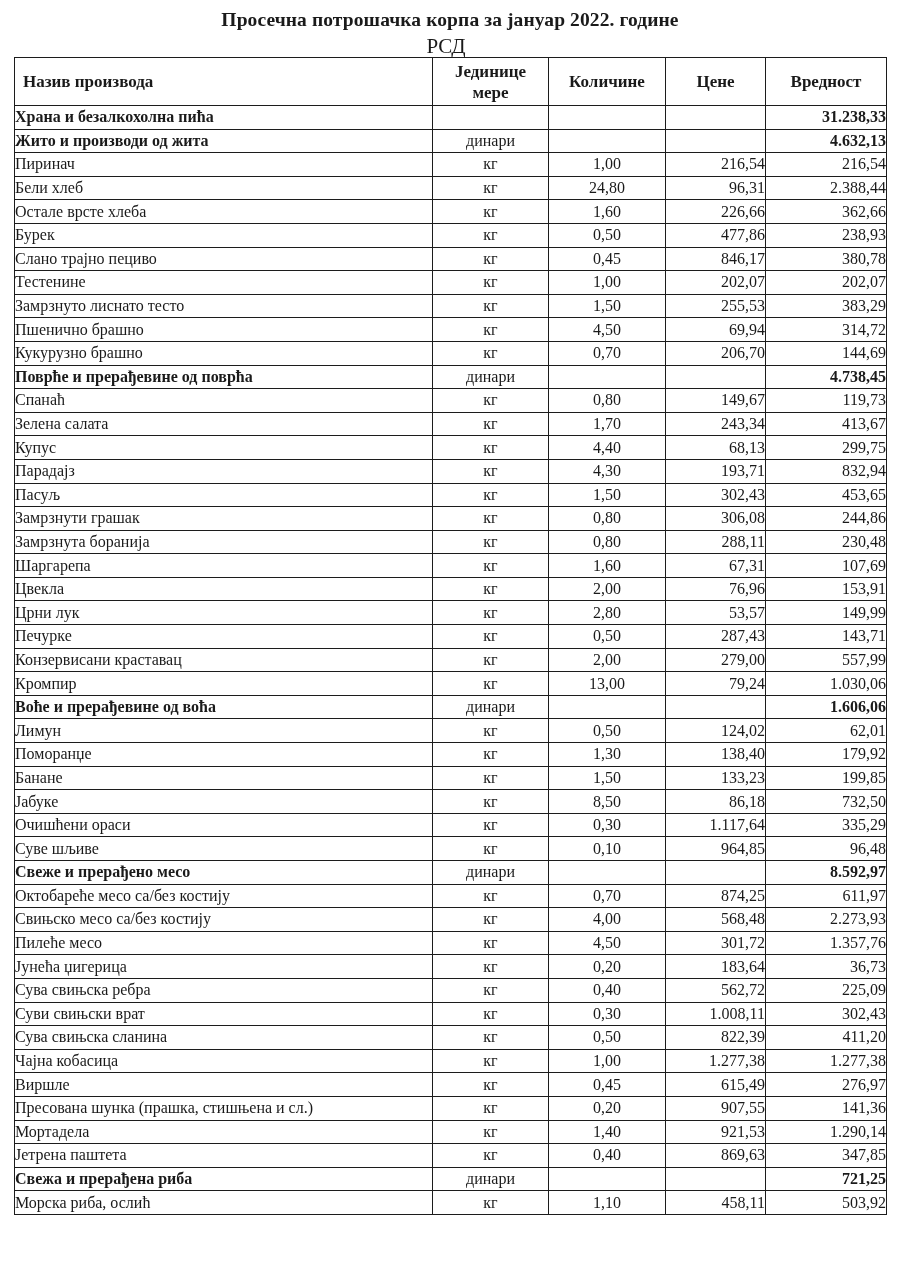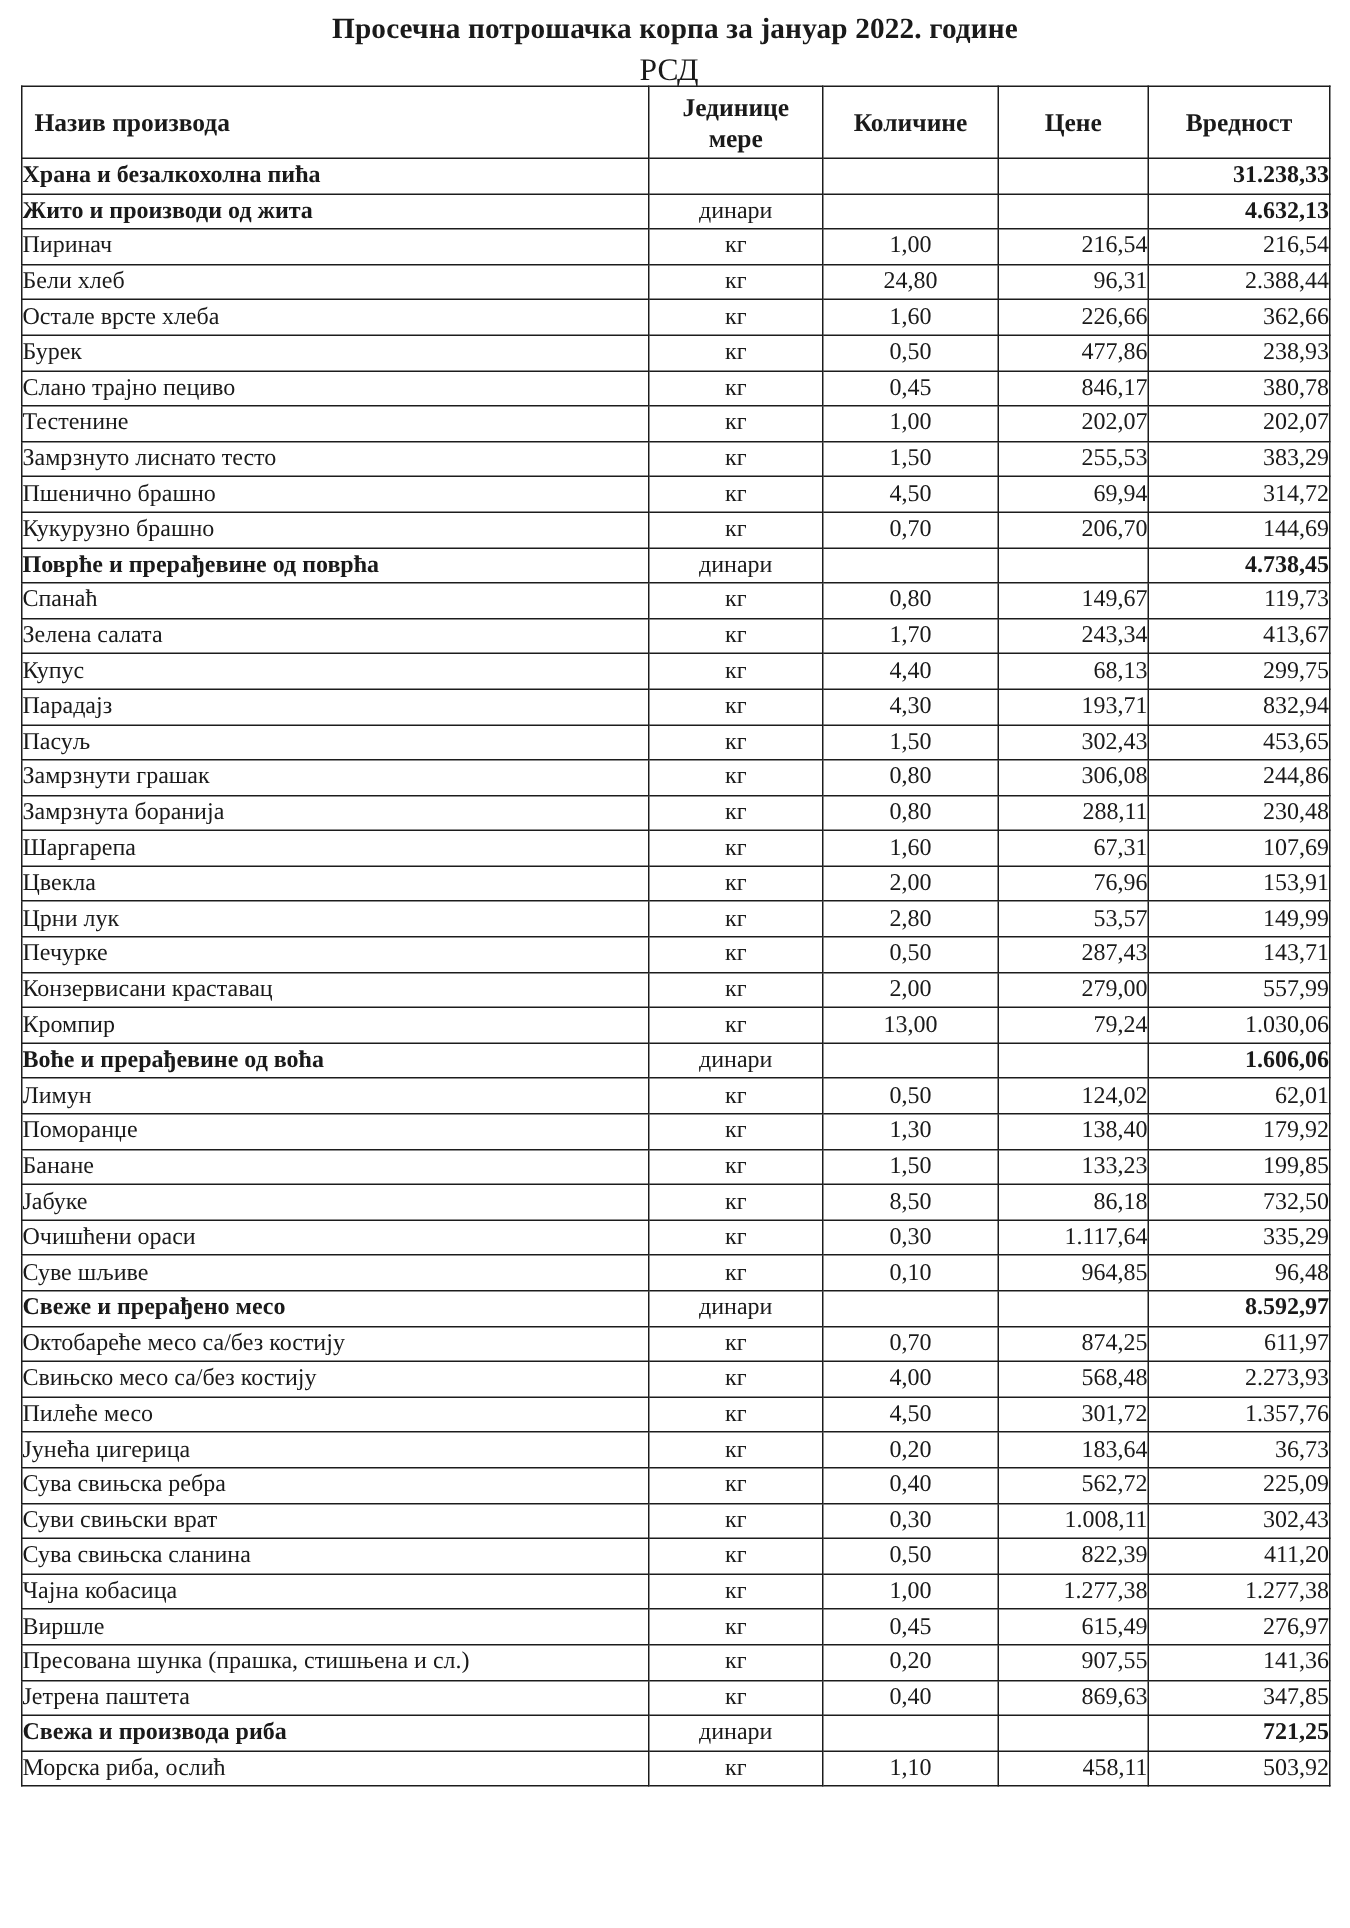--- a/index.html
+++ b/index.html
@@ -392,28 +392,35 @@
           <td class="c-value">276,97</td>
         </tr>
         <tr>
           <td class="c-name">Пресована шунка (прашка, стишњена и сл.)</td>
           <td class="c-unit">кг</td>
           <td class="c-qty">0,20</td>
           <td class="c-price">907,55</td>
           <td class="c-value">141,36</td>
         </tr>
         <tr>
+          <td class="c-name">Мортадела</td>
+          <td class="c-unit">кг</td>
+          <td class="c-qty">1,40</td>
+          <td class="c-price">921,53</td>
+          <td class="c-value">1.290,14</td>
+        </tr>
+        <tr>
           <td class="c-name">Јетрена паштета</td>
           <td class="c-unit">кг</td>
           <td class="c-qty">0,40</td>
           <td class="c-price">869,63</td>
           <td class="c-value">347,85</td>
         </tr>
         <tr class="cat">
-          <td class="c-name">Свежа и производа риба</td>
+          <td class="c-name">Свежа и прерађена риба</td>
           <td class="c-unit">динари</td>
           <td class="c-qty"></td>
           <td class="c-price"></td>
           <td class="c-value">721,25</td>
         </tr>
         <tr>
           <td class="c-name">Морска риба, ослић</td>
           <td class="c-unit">кг</td>
           <td class="c-qty">1,10</td>
           <td class="c-price">458,11</td>

